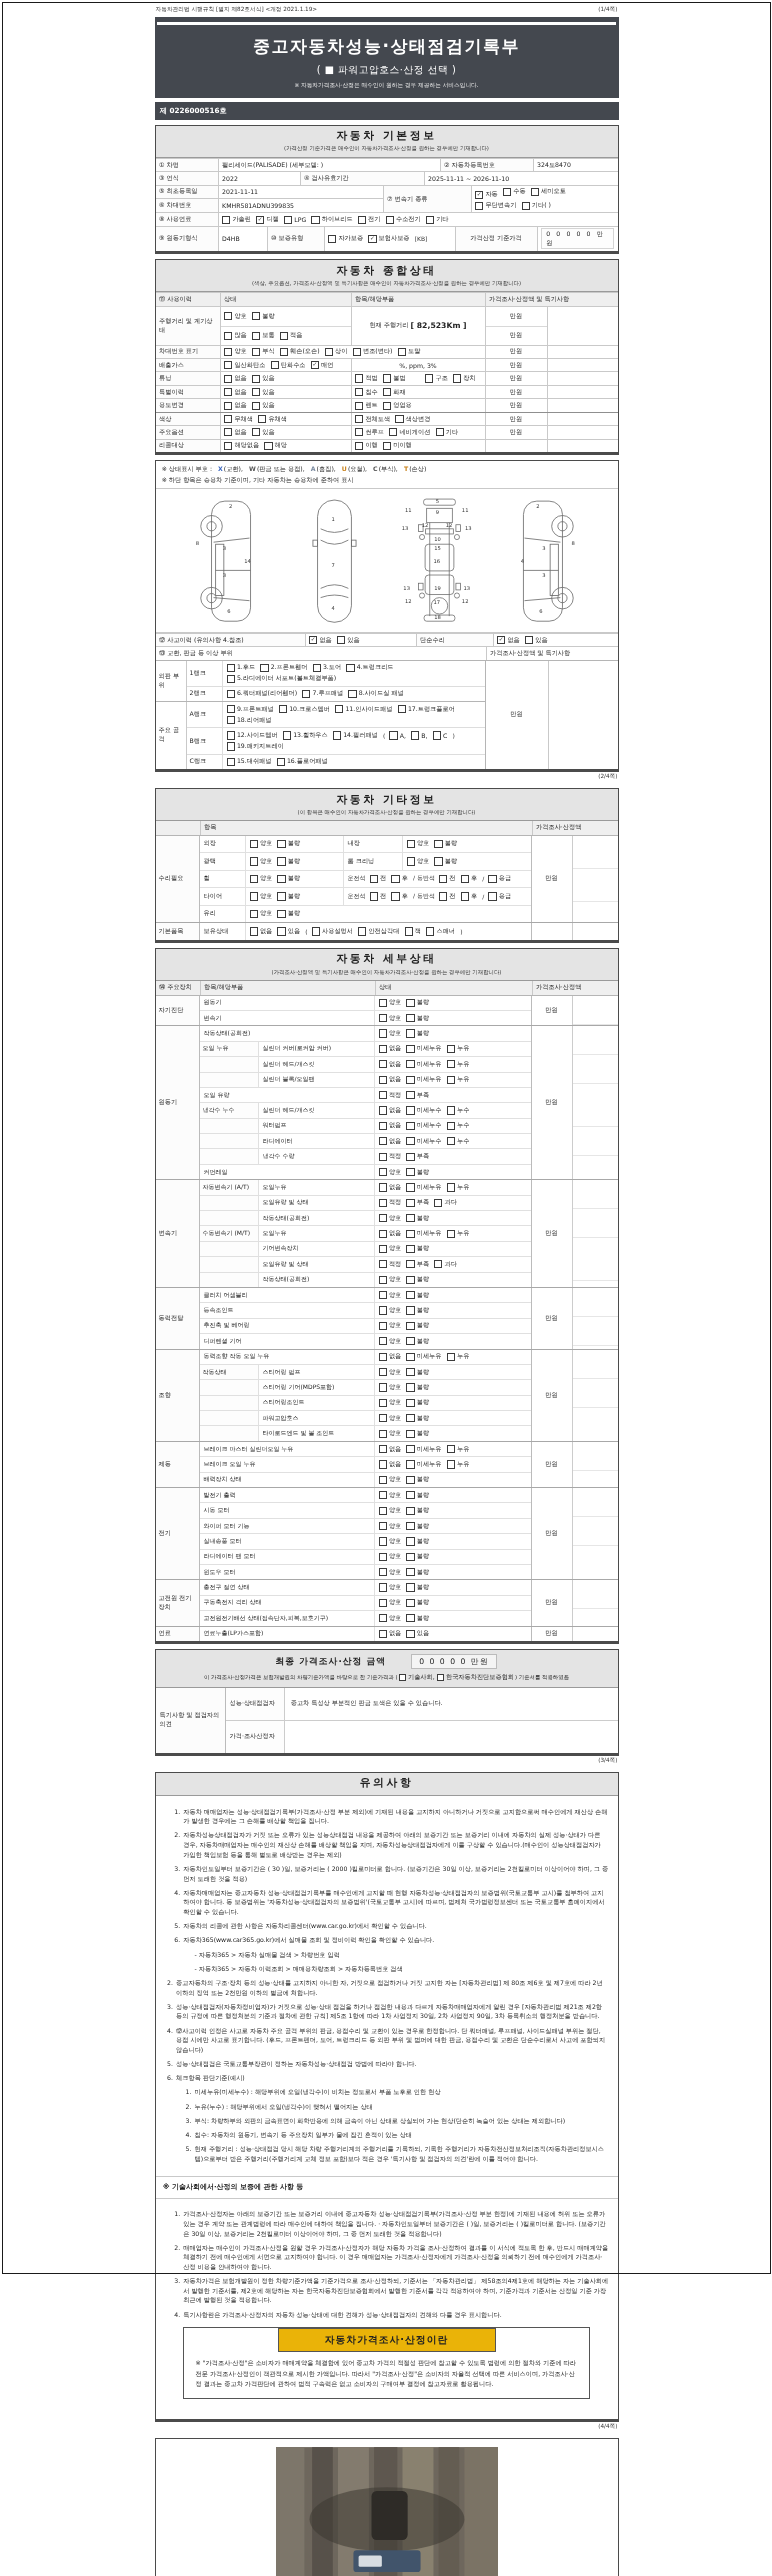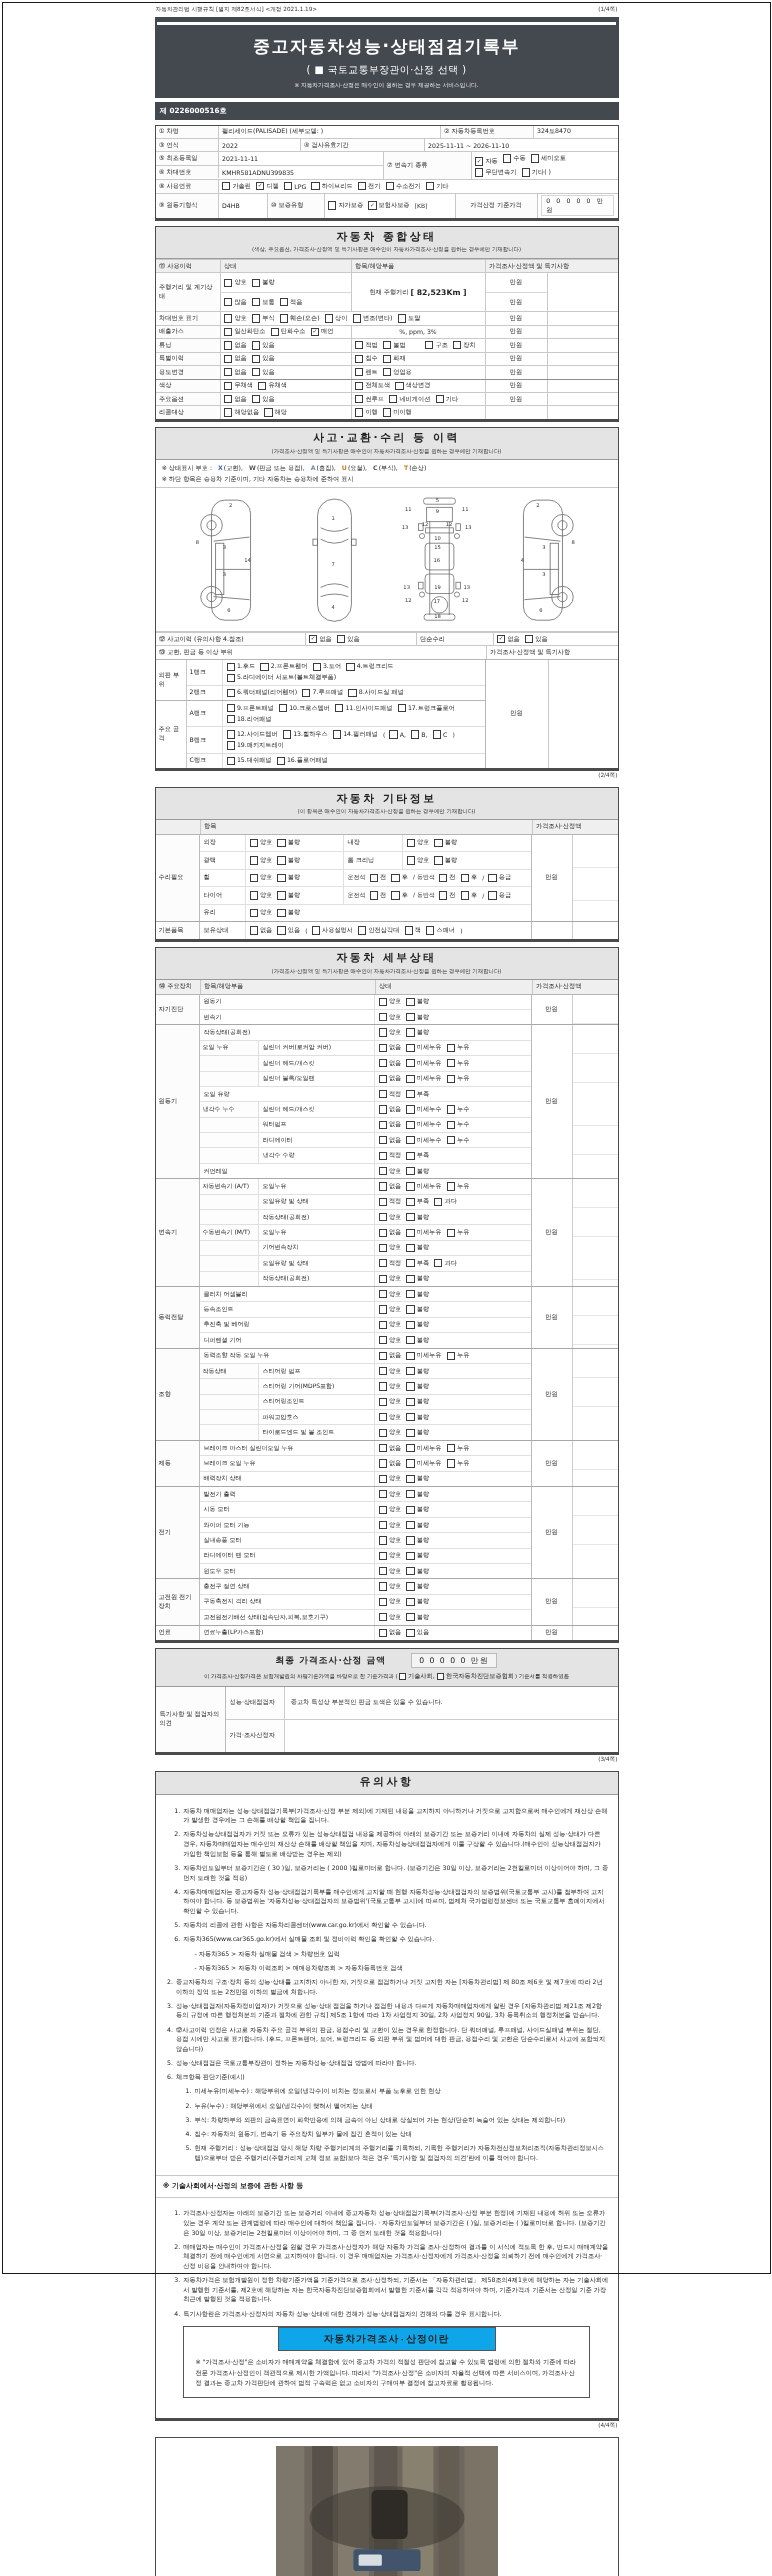--- a/index.html
+++ b/index.html
@@ -109,47 +109,51 @@
   .op-txt{flex:1;display:flex;align-items:center;padding:2.1px 6.2px;font-size:6.2px;}
   
   .n-subhead{border-bottom:0.5px solid #c9c9c9;padding:5.2px 7.2px;font-size:7px;font-weight:bold;}
   .n-body{padding:6.2px 7.2px 8.2px;border-bottom:0.5px solid #c9c9c9;}
   .n-body:last-of-type{border-bottom:none;}
   .n-item{display:flex;gap:3.1px;margin:4.6px 2.1px;font-size:6.2px;line-height:1.55;}
   .n-item[data-lvl="1"]{margin-left:9.3px;}
   .n-item[data-lvl="2"]{margin-left:20.6px;}
   .n-num{min-width:8.2px;text-align:right;}
   .n-box{margin:8.2px 20.6px 11.3px;border:0.5px solid #555;padding:0 11.3px 8.2px;}
-  .n-box-title{width:216px;margin:-0.5px auto 6.2px;border:0.5px solid #555;background:#0ea5e9;text-align:center;font-size:9.8px;font-weight:bold;padding:4.6px 0;letter-spacing:1px;font-family:Liberation Mono, monospace;}
+  .n-box-title{width:216px;margin:-0.5px auto 6.2px;border:0.5px solid #555;background:#eab308;text-align:center;font-size:9.8px;font-weight:bold;padding:4.6px 0;letter-spacing:1px;}
   .n-box-text{font-size:6.2px;line-height:1.7;}
   
   .photo-wrap{display:flex;flex-direction:column;align-items:center;gap:7.2px;padding:8.2px 0 9.3px;}
   .photo{width:222px;height:137px;overflow:hidden;}
 </style>
 </head>
 <body>
 
 <div class="page">
   <div class="frame"></div>
   <div class="doc">
 
     <div class="meta-row">
       <span>자동차관리법 시행규칙 [별지 제82호서식] &lt;개정 2021.1.19&gt;</span>
       <span>(1/4쪽)</span>
     </div>
 
     <div class="dark-head">
       <div class="dark-line"></div>
       <div class="dark-title">중고자동차성능·상태점검기록부</div>
-      <div class="dark-sub">( ■ 국토교통부장관이·산정 선택 )</div>
+      <div class="dark-sub">( ■ 파워고압호스·산정 선택 )</div>
       <div class="dark-note">※ 자동차가격조사·산정은 매수인이 원하는 경우 제공하는 서비스입니다.</div>
     </div>
     <div class="num-bar">제 0226000516호</div>
 
     <div class="sec">
+      <div class="sec-head">
+        <div class="sec-title">자동차 기본정보</div>
+        <div class="sec-note">(가격산정 기준가격은 매수인이 자동차가격조사·산정을 원하는 경우에만 기재합니다)</div>
+      </div>
       <div class="r">
         <div class="c lb w120">① 차명</div>
         <div class="c w430">팰리세이드(PALISADE) (세부모델: )</div>
         <div class="c lb w180">② 자동차등록번호</div>
         <div class="c flex1">324도8470</div>
       </div>
       <div class="r">
         <div class="c lb w120">③ 연식</div>
         <div class="c w160">2022</div>
         <div class="c lb w240">④ 검사유효기간</div>
@@ -498,24 +502,20 @@
               <span class="bx"></span>
               <span class="cbl">미이행</span>
             </span>
           </div>
         <div class="c w120"></div>
         <div class="c flex1"></div>
       </div>
     </div>
 
     <div class="sec">
-      <div class="sec-head">
-        <div class="sec-title">사고·교환·수리 등 이력</div>
-        <div class="sec-note">(가격조사·산정액 및 특기사항은 매수인이 자동차가격조사·산정을 원하는 경우에만 기재합니다)</div>
-      </div>
       <div class="legend">
         <span>※ 상태표시 부호 :</span>
         
           <span class="code" style="color:#3a66c0;">X</span><span>(교환),</span>
         
           <span class="code" style="color:#555555;">W</span><span>(판금 또는 용접),</span>
         
           <span class="code" style="color:#7a8aa0;">A</span><span>(흠집),</span>
         
           <span class="code" style="color:#c9821c;">U</span><span>(요철),</span>

